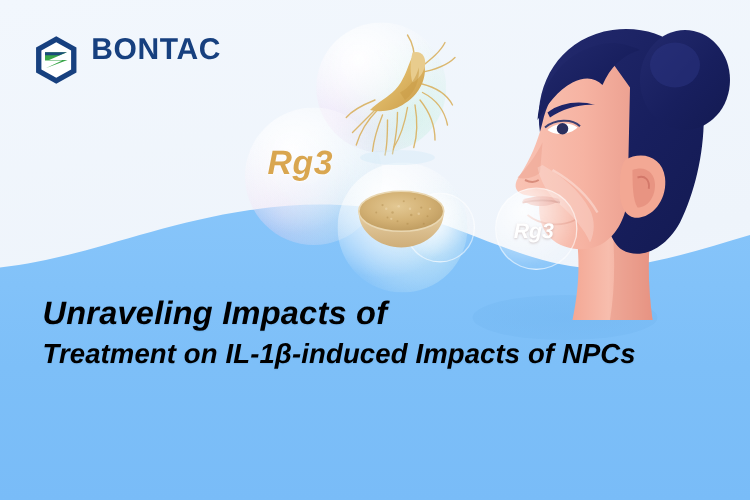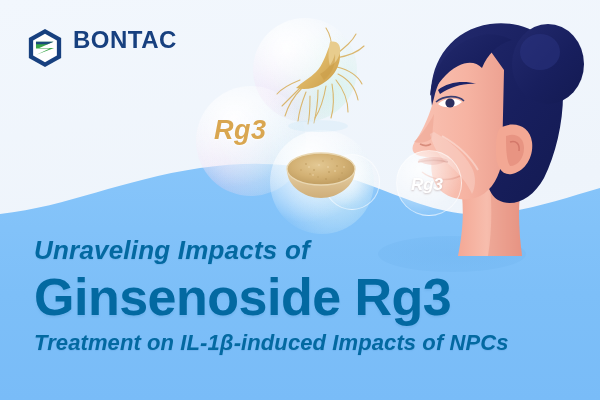--- a/index.html
+++ b/index.html
@@ -129,21 +129,21 @@
     text-shadow: 0 1px 2px rgba(150,120,120,.40);
     transform: translate(-2px, 2px);
   }
 
   
   .copy {
     position: absolute;
     left: 34px;
     top: 236px;
     z-index: 50;
-    color: #0369a1;
+    color: #000000;
   }
   .line-top {
     font-size: 26px;
     font-weight: 700;
     font-style: italic;
     letter-spacing: 0.2px;
     line-height: 1.1;
     margin-bottom: 6px;
     text-shadow: 0 1px 1px rgba(60,130,190,.18);
   }
@@ -344,17 +344,16 @@
 
     <div class="rg3-cheek">
       <span>Rg3</span>
     </div>
 
     <div class="rg3-float">Rg3</div>
   </div>
 
   <div class="copy">
     <div class="line-top">Unraveling Impacts of</div>
-    <div class="line-main">Ginsenoside Rg3</div>
     <div class="line-bottom">Treatment on IL-1β-induced Impacts of NPCs</div>
   </div>
 
 </div>
 
 </body></html>

